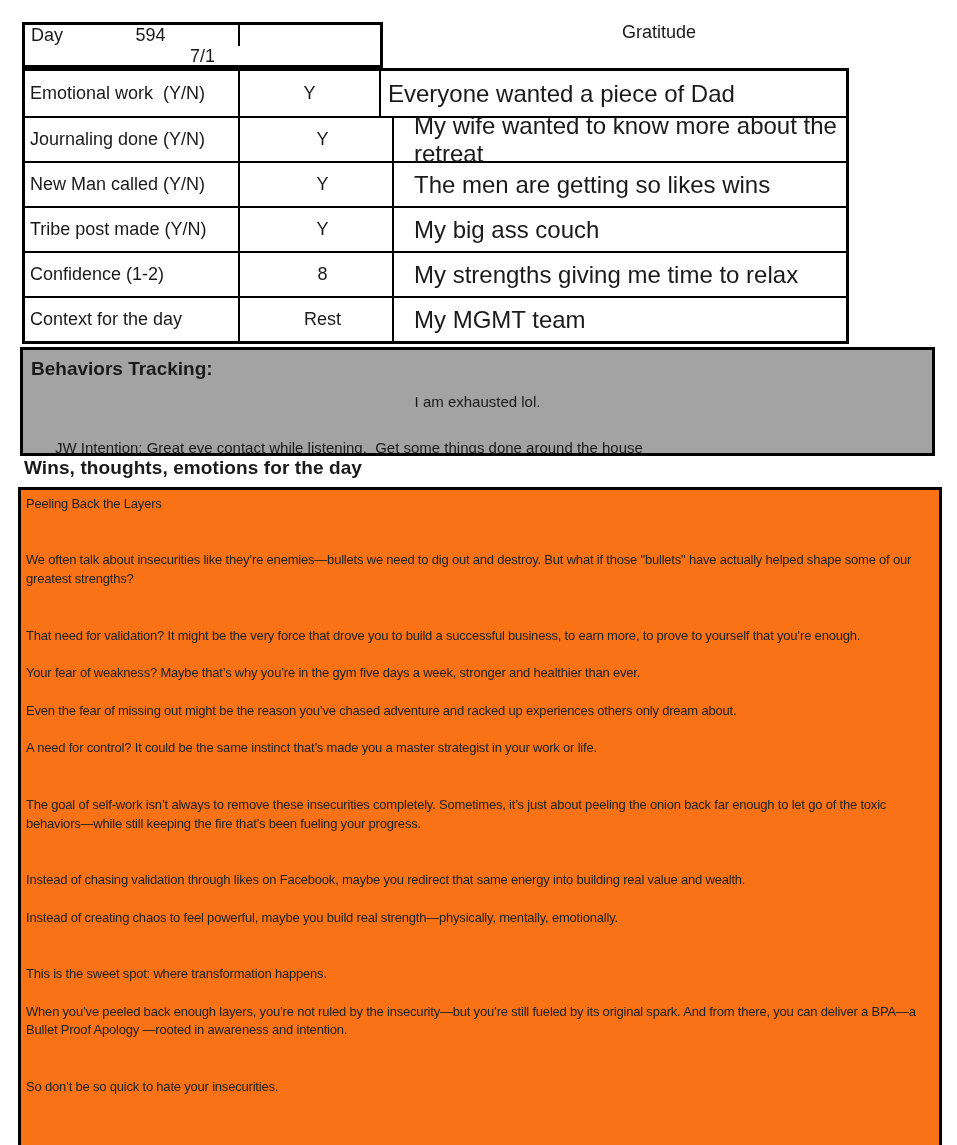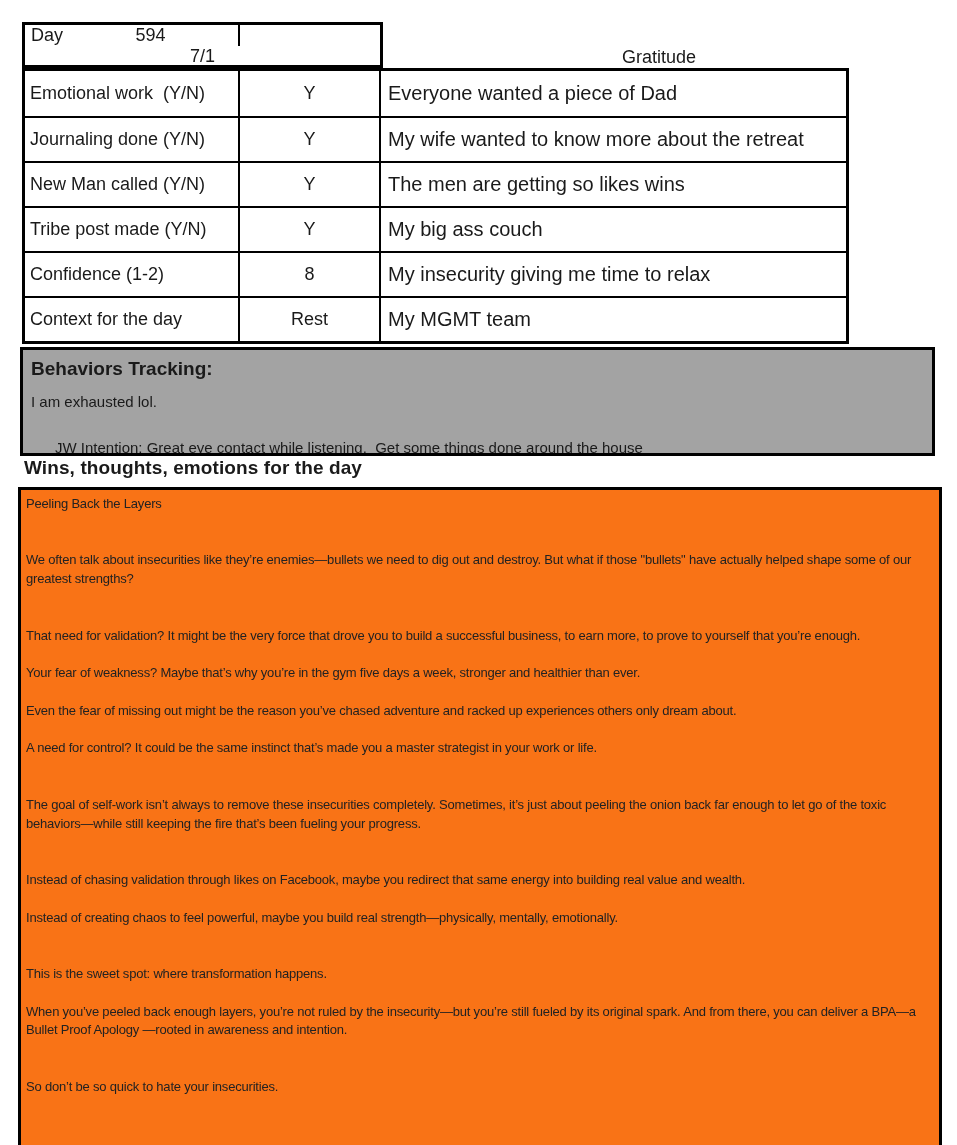--- a/index.html
+++ b/index.html
@@ -13,45 +13,45 @@
     border:3px solid #000;box-sizing:border-box;display:flex;flex-direction:column;
   }
   .hdr-cell-day{
     width:215px;border-right:2px solid #000;box-sizing:border-box;
     display:flex;align-items:center;padding-left:6px;font-size:18px;
   }
   .hdr-day-value{flex:1;text-align:center;}
   .hdr-cell-date{flex:1;display:flex;align-items:center;justify-content:center;font-size:18px;}
   .gratitude-hdr{
     position:absolute;left:383px;top:22px;width:552px;height:46px;
-    display:flex;align-items:flex-end;justify-content:center;font-size:18px;
+    display:flex;align-items:flex-start;justify-content:center;font-size:18px;
   }
   .body-table{
     position:absolute;left:22px;top:68px;width:827px;
     border:3px solid #000;box-sizing:border-box;background:#fff;
   }
   .t-row{display:flex;height:45px;box-sizing:border-box;}
-  .t-row + .t-row{border-top:2px solid #000;}
+  .t-row + .t-row{border-top:2px solid #000;gap:13px;}
   .cell-label{
     width:215px;border-right:2px solid #000;box-sizing:border-box;
     display:flex;align-items:center;padding-left:5px;font-size:18px;white-space:pre;
   }
   .cell-value{
     width:141px;border-right:2px solid #000;box-sizing:border-box;
     display:flex;align-items:center;justify-content:center;font-size:18px;
   }
-  .cell-grat{flex:1;display:flex;align-items:center;padding-left:7px;font-size:20px;border-radius:6px;}
+  .cell-grat{flex:1;display:flex;align-items:center;padding-left:7px;font-size:24px;border-radius:6px;}
   
   .behaviors-box{
     position:absolute;left:20px;top:347px;width:915px;height:109px;
     border:3px solid #000;box-sizing:border-box;overflow:hidden;
     padding:6px 8px;background:#a3a3a3;
   }
   .behaviors-title{font-size:19px;font-weight:bold;margin-top:2px;}
-  .behaviors-note{font-size:15px;margin-top:13px;}
+  .behaviors-note{font-size:15px;margin-top:13px;text-align:center;}
   .behaviors-intention{font-size:15px;margin-top:29px;white-space:pre-wrap;margin-left:24px;}
   
   .wins-heading{
     position:absolute;left:24px;top:457px;font-size:19px;font-weight:bold;
     letter-spacing:0.1px;
   }
   .body-box{
     position:absolute;left:18px;top:487px;width:924px;height:680px;
     border:3px solid #000;border-bottom-width:6px;box-sizing:border-box;
     padding:5px 9px 0 5px;overflow:hidden;background:#f97316;
@@ -96,21 +96,21 @@
       <div class="cell-grat">The men are getting so likes wins</div>
     </div>
     <div class="t-row">
       <div class="cell-label">Tribe post made (Y/N)</div>
       <div class="cell-value">Y</div>
       <div class="cell-grat">My big ass couch</div>
     </div>
     <div class="t-row">
       <div class="cell-label">Confidence (1-2)</div>
       <div class="cell-value">8</div>
-      <div class="cell-grat">My insecurity giving me time to relax</div>
+      <div class="cell-grat">My strengths giving me time to relax</div>
     </div>
     <div class="t-row">
       <div class="cell-label">Context for the day</div>
       <div class="cell-value">Rest</div>
       <div class="cell-grat">My MGMT team</div>
     </div>
   </div>
 
   <div class="behaviors-box">
     <div class="behaviors-title">Behaviors Tracking:</div>

